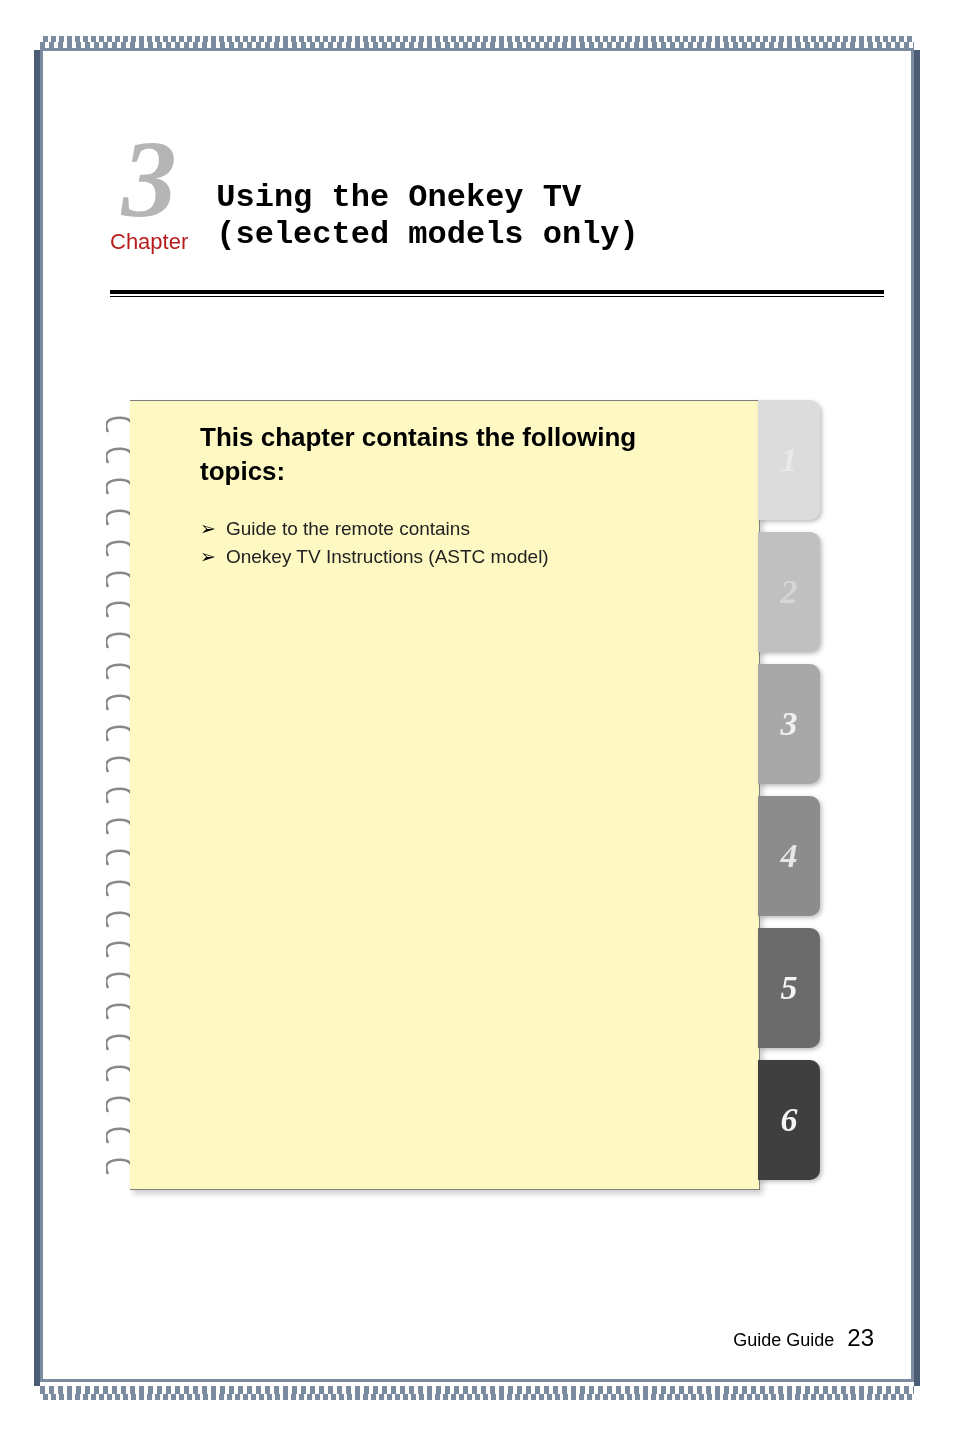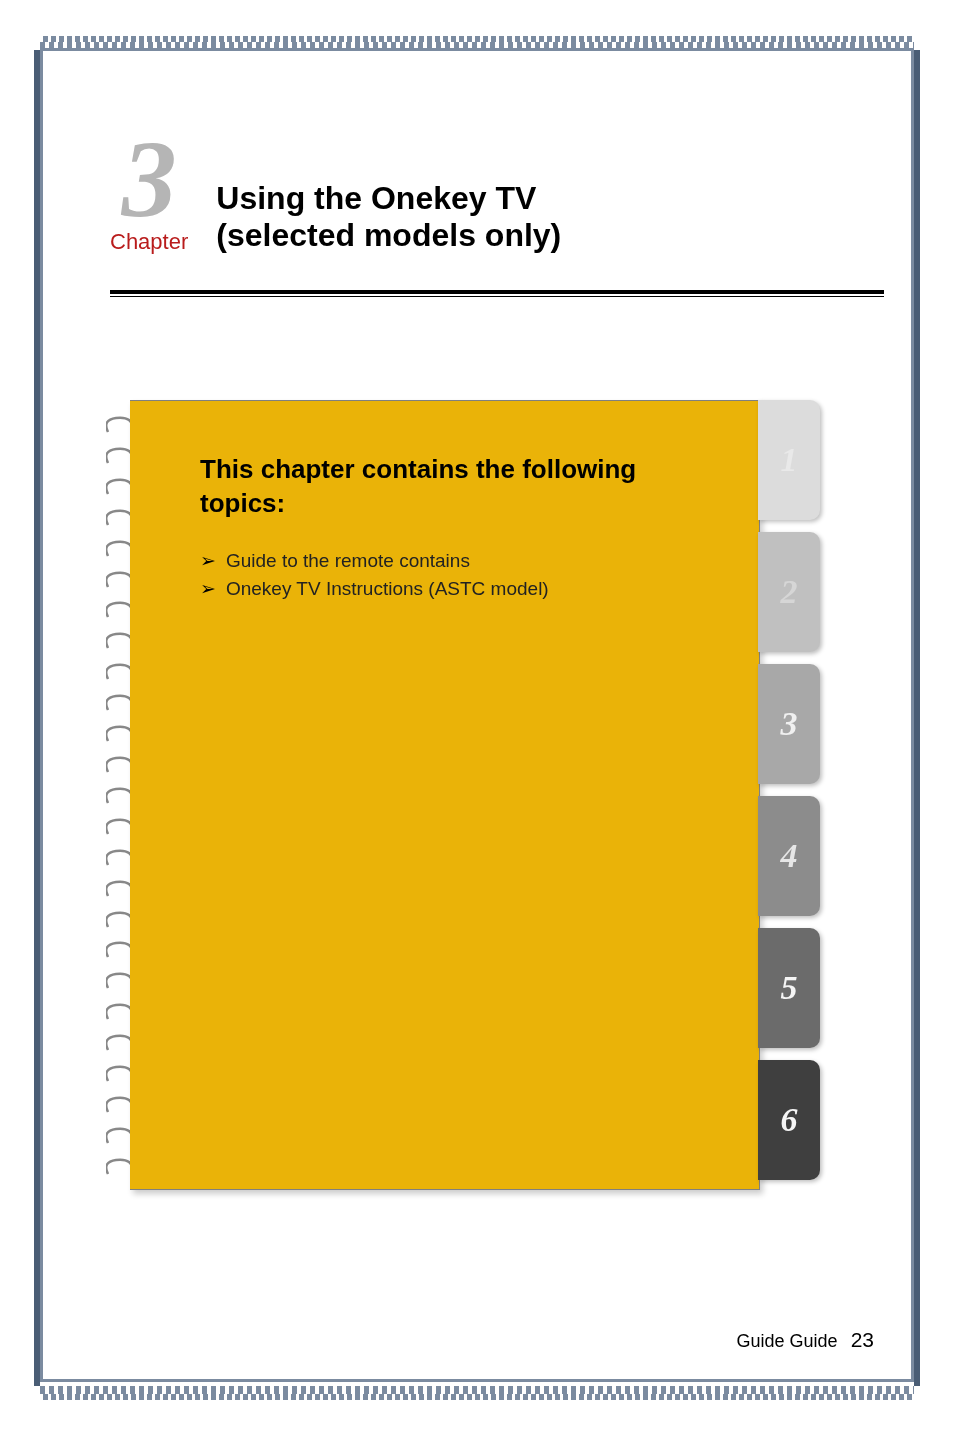--- a/index.html
+++ b/index.html
@@ -73,20 +73,21 @@
       margin-top: -2px;
     }
     .title-area {
       padding-top: 50px;
     }
     .chapter-title {
       font-size: 32px;
       font-weight: bold;
       color: #000;
       line-height: 1.15;
+      font-family: Liberation Mono, monospace;
     }
     .title-underline {
       position: absolute;
       top: 290px;
       left: 110px;
       right: 70px;
     }
     .title-underline::before {
       content: "";
       display: block;
@@ -100,22 +101,22 @@
     }
     .topics-panel {
       position: absolute;
       top: 400px;
       left: 130px;
       width: 630px;
       height: 790px;
       border: 1.5px solid #808080;
       border-left: none;
       box-shadow: 3px 4px 6px rgba(0,0,0,0.2);
-      background: #eab308;
-      padding: 52px 40px 20px 70px;
+      background: #fef9c3;
+      padding: 20px 40px 20px 70px;
     }
     .topics-heading {
       font-size: 26px;
       font-weight: bold;
       line-height: 1.3;
       margin-bottom: 26px;
     }
     .topics-list {
       list-style: none;
       font-size: 19px;
@@ -171,21 +172,21 @@
     .tab-5 { background: #6b6b6b; color: #f5f5f5; }
     .tab-6 { background: #3f3f3f; color: #f5f5f5; }
     .footer {
       position: absolute;
       bottom: 100px;
       right: 80px;
       font-size: 18px;
       color: #000;
     }
     .footer .page-num {
-      font-size: 21px;
+      font-size: 24px;
       margin-left: 8px;
     }
   </style>
 </head>
 <body>
 
 <div class="dash-border-top"></div>
 <div class="dash-border-bottom"></div>
 <div class="side-accent-left"></div>
 <div class="side-accent-right"></div>

